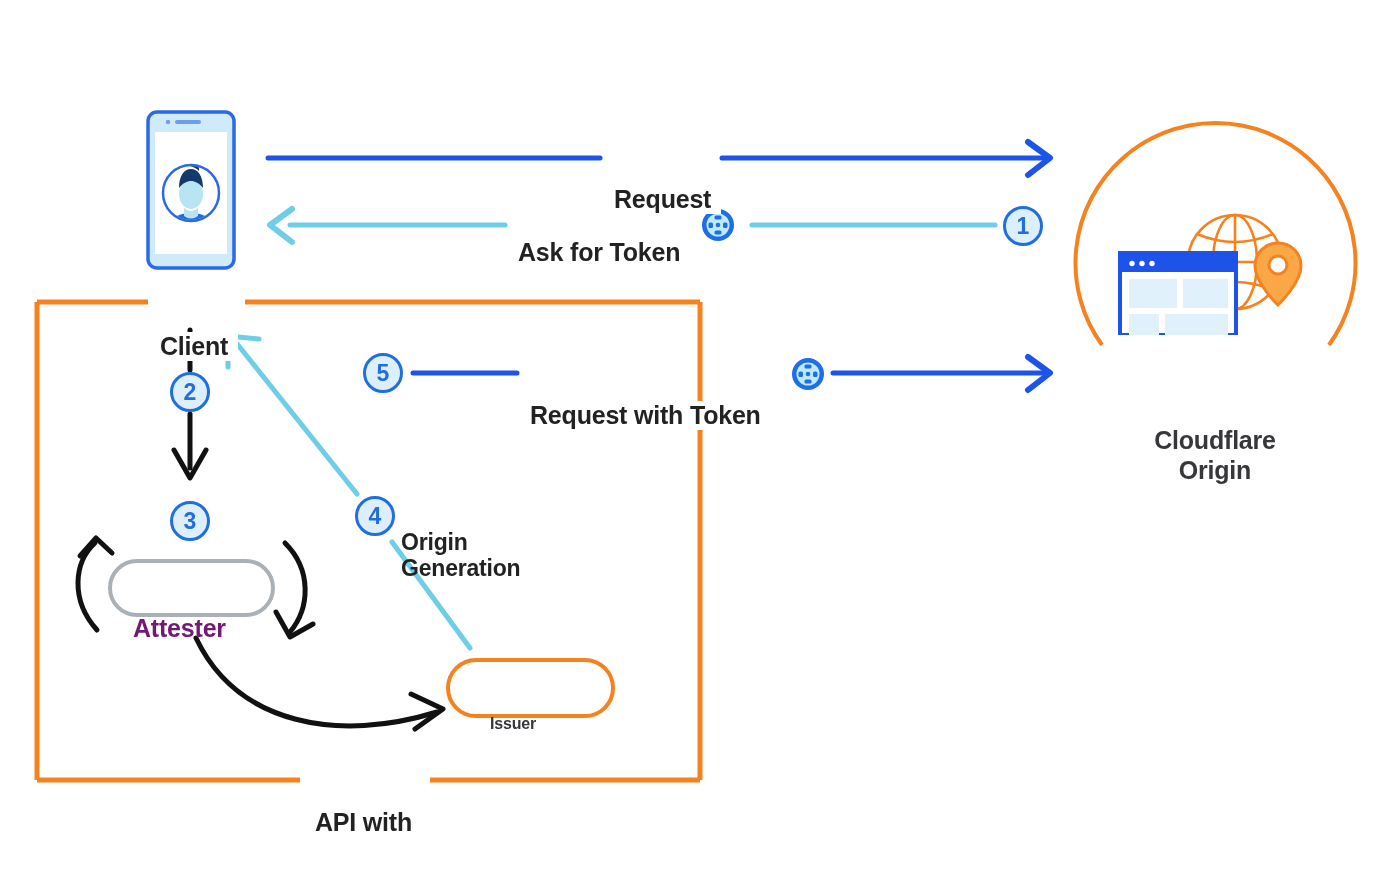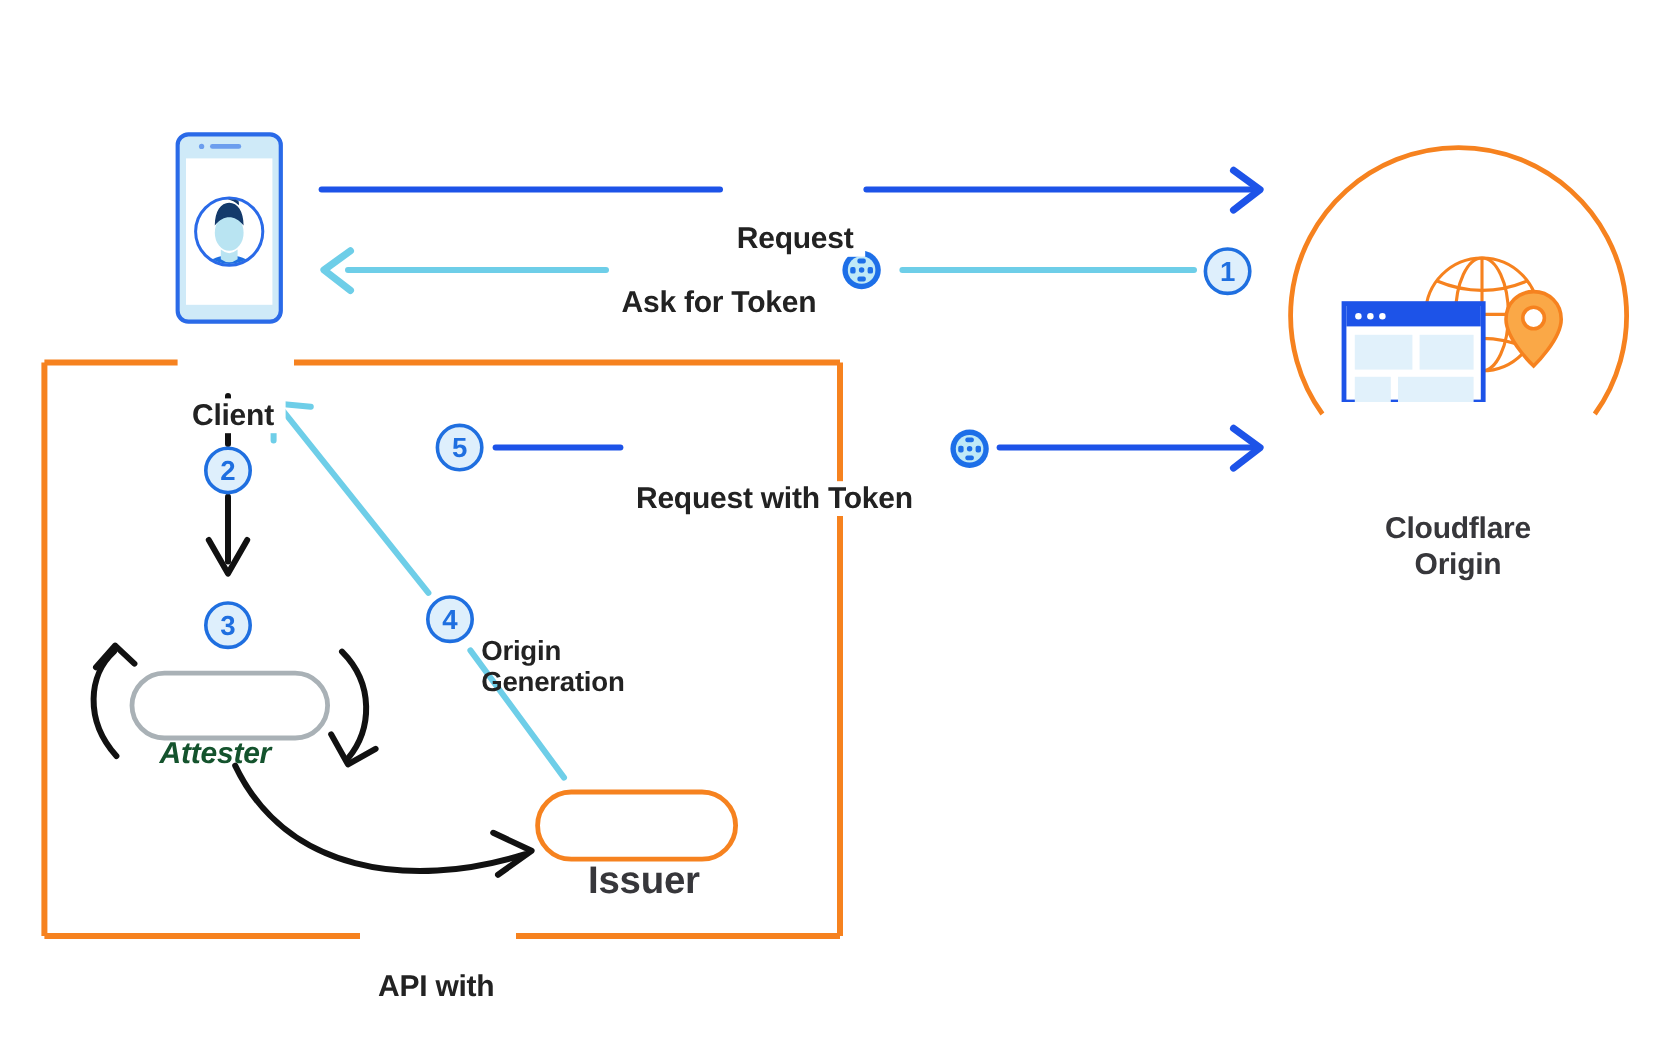--- a/index.html
+++ b/index.html
@@ -34,22 +34,22 @@
     white-space: nowrap;
     background: #ffffff;
     letter-spacing: -0.2px;
     margin-top: 42px;
   }
   .lbl-request      { left: 604px; top: 143px;  font-size: 25px; padding: 0 10px; }
   .lbl-askfortoken  { left: 508px; top: 196px;  font-size: 25px; padding: 0 10px; }
   .lbl-reqwithtoken { left: 520px; top: 359px;  font-size: 25px; padding: 0 10px; }
   .lbl-client       { left: 150px; top: 290px;  font-size: 25px; padding: 0 10px; text-align: right; }
   .lbl-apicalls     { left: 305px; top: 766px;  font-size: 25px; padding: 0 10px; }
-  .lbl-attester     { left: 133px; top: 572px;  font-size: 25px; background: transparent; color: #14532d; font-style: italic;}
-  .lbl-issuer       { left: 490px; top: 673px;  font-size: 32px; background: transparent; color: #37373b; text-align: center;}
+  .lbl-attester     { left: 133px; top: 572px;  font-size: 25px; background: transparent; color: #701a75;}
+  .lbl-issuer       { left: 490px; top: 673px;  font-size: 16px; background: transparent; color: #37373b; text-align: center;}
   .lbl-tokengen {
     left: 401px; top: 487px;
     font-size: 23px; line-height: 26px;
     background: transparent;
     white-space: pre-line;
   }
   .lbl-origin {
     left: 1120px; top: 383px;
     width: 190px;
     font-size: 25px; line-height: 30px;

